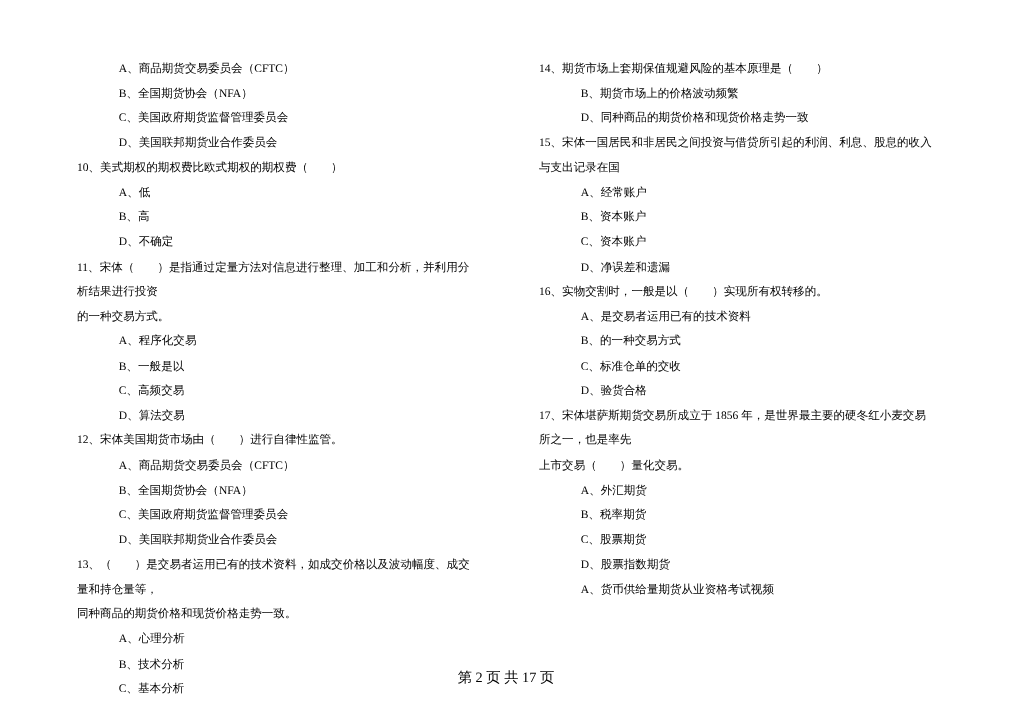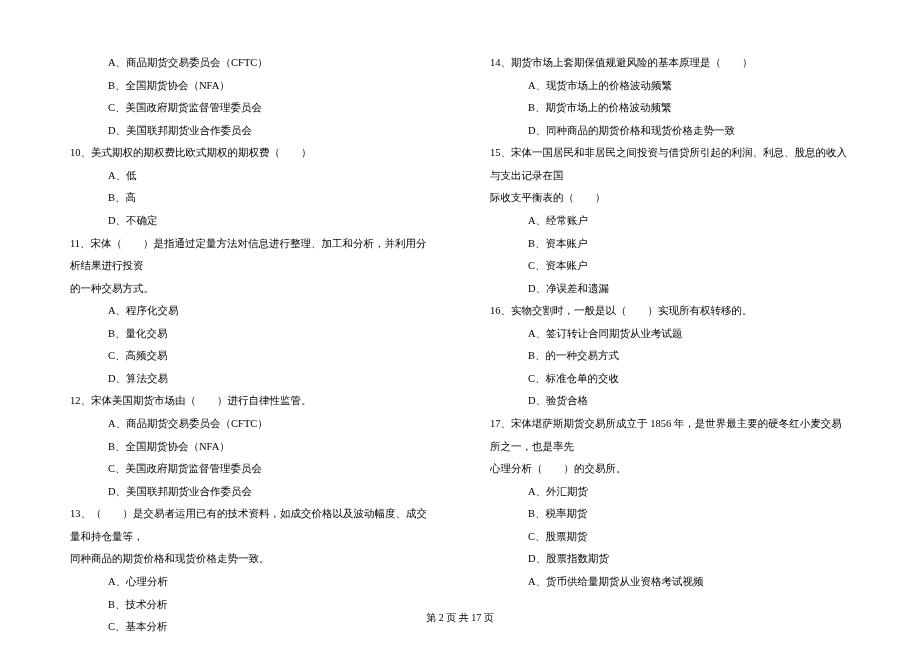--- a/index.html
+++ b/index.html
@@ -31,21 +31,21 @@
     }
     .question-cont {
       padding-left: 0;
     }
     .footer {
       position: absolute;
       bottom: 25px;
       width: 100%;
       left: 0;
       text-align: center;
-      font-size: 10px;
+      font-size: 13px;
     }
     .qstart {
       padding-left: 0;
     }
   </style>
 </head>
 <body>
 
 <div class="content">
   <div class="column">
@@ -53,54 +53,52 @@
     <div class="option">B、全国期货协会（NFA）</div>
     <div class="option">C、美国政府期货监督管理委员会</div>
     <div class="option">D、美国联邦期货业合作委员会</div>
     <div class="qstart">10、美式期权的期权费比欧式期权的期权费（　　）</div>
     <div class="option">A、低</div>
     <div class="option">B、高</div>
     <div class="option">D、不确定</div>
     <div class="qstart">11、宋体（　　）是指通过定量方法对信息进行整理、加工和分析，并利用分析结果进行投资</div>
     <div class="question-cont">的一种交易方式。</div>
     <div class="option">A、程序化交易</div>
-    <div class="option">B、量化交易</div>
+    <div class="option">B、一般是以</div>
     <div class="option">C、高频交易</div>
     <div class="option">D、算法交易</div>
     <div class="qstart">12、宋体美国期货市场由（　　）进行自律性监管。</div>
     <div class="option">A、商品期货交易委员会（CFTC）</div>
     <div class="option">B、全国期货协会（NFA）</div>
     <div class="option">C、美国政府期货监督管理委员会</div>
     <div class="option">D、美国联邦期货业合作委员会</div>
     <div class="qstart">13、（　　）是交易者运用已有的技术资料，如成交价格以及波动幅度、成交量和持仓量等，</div>
     <div class="question-cont">同种商品的期货价格和现货价格走势一致。</div>
     <div class="option">A、心理分析</div>
     <div class="option">B、技术分析</div>
     <div class="option">C、基本分析</div>
 
   </div>
 
   <div class="column">
     <div class="qstart">14、期货市场上套期保值规避风险的基本原理是（　　）</div>
-    <div class="option">A、现货市场上的价格波动频繁</div>
     <div class="option">B、期货市场上的价格波动频繁</div>
     <div class="option">D、同种商品的期货价格和现货价格走势一致</div>
     <div class="qstart">15、宋体一国居民和非居民之间投资与借贷所引起的利润、利息、股息的收入与支出记录在国</div>
-    <div class="question-cont">际收支平衡表的（　　）</div>
     <div class="option">A、经常账户</div>
     <div class="option">B、资本账户</div>
     <div class="option">C、资本账户</div>
     <div class="option">D、净误差和遗漏</div>
     <div class="qstart">16、实物交割时，一般是以（　　）实现所有权转移的。</div>
-    <div class="option">A、签订转让合同期货从业考试题</div>
+    <div class="option">A、是交易者运用已有的技术资料</div>
     <div class="option">B、的一种交易方式</div>
     <div class="option">C、标准仓单的交收</div>
     <div class="option">D、验货合格</div>
     <div class="qstart">17、宋体堪萨斯期货交易所成立于 1856 年，是世界最主要的硬冬红小麦交易所之一，也是率先</div>
-    <div class="question-cont">心理分析（　　）的交易所。</div>
+    <div class="question-cont">上市交易（　　）量化交易。</div>
     <div class="option">A、外汇期货</div>
     <div class="option">B、税率期货</div>
     <div class="option">C、股票期货</div>
     <div class="option">D、股票指数期货</div>
     <div class="option">A、货币供给量期货从业资格考试视频</div>
 
   </div>
 </div>
 
 <div class="footer">第 2 页 共 17 页</div>

